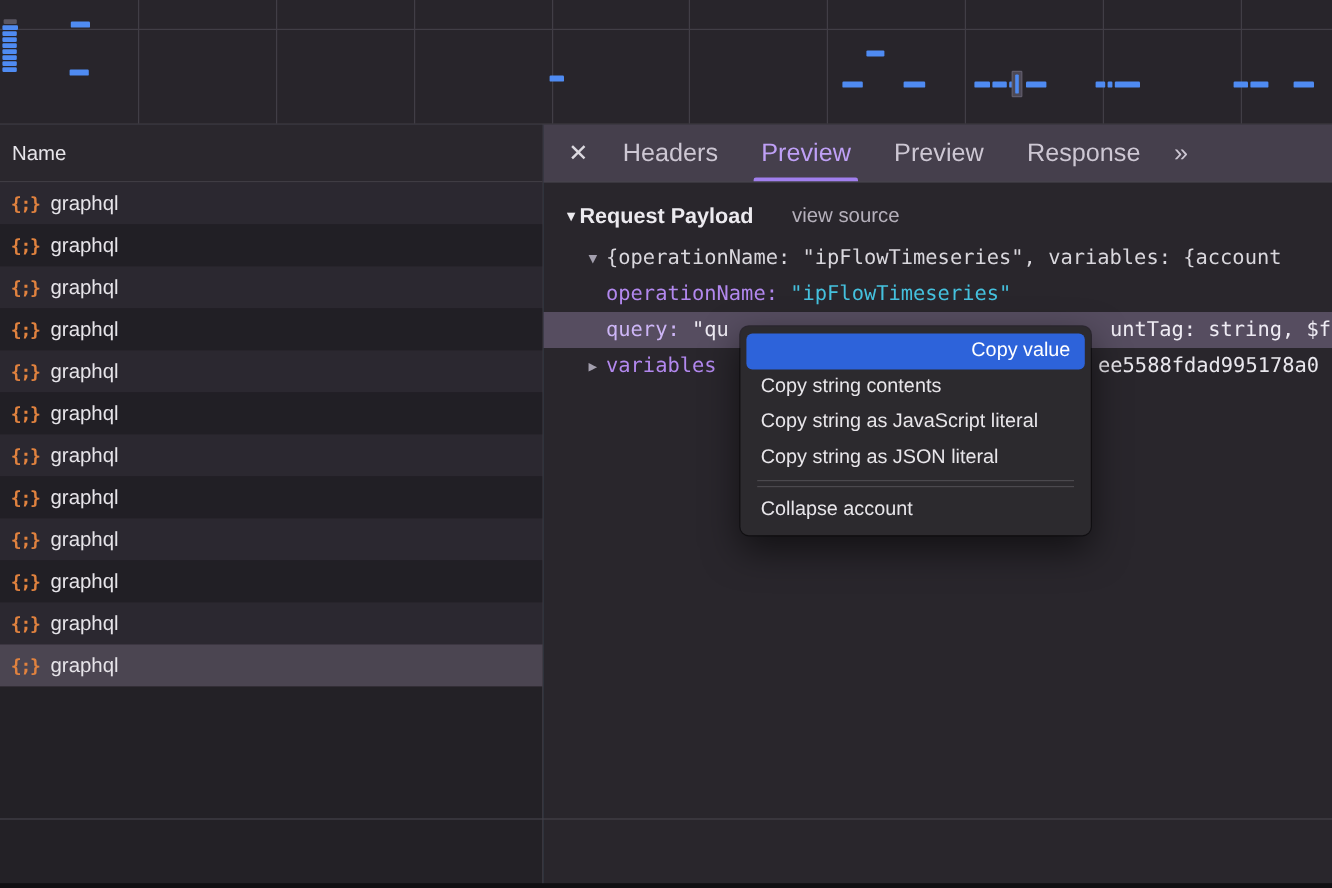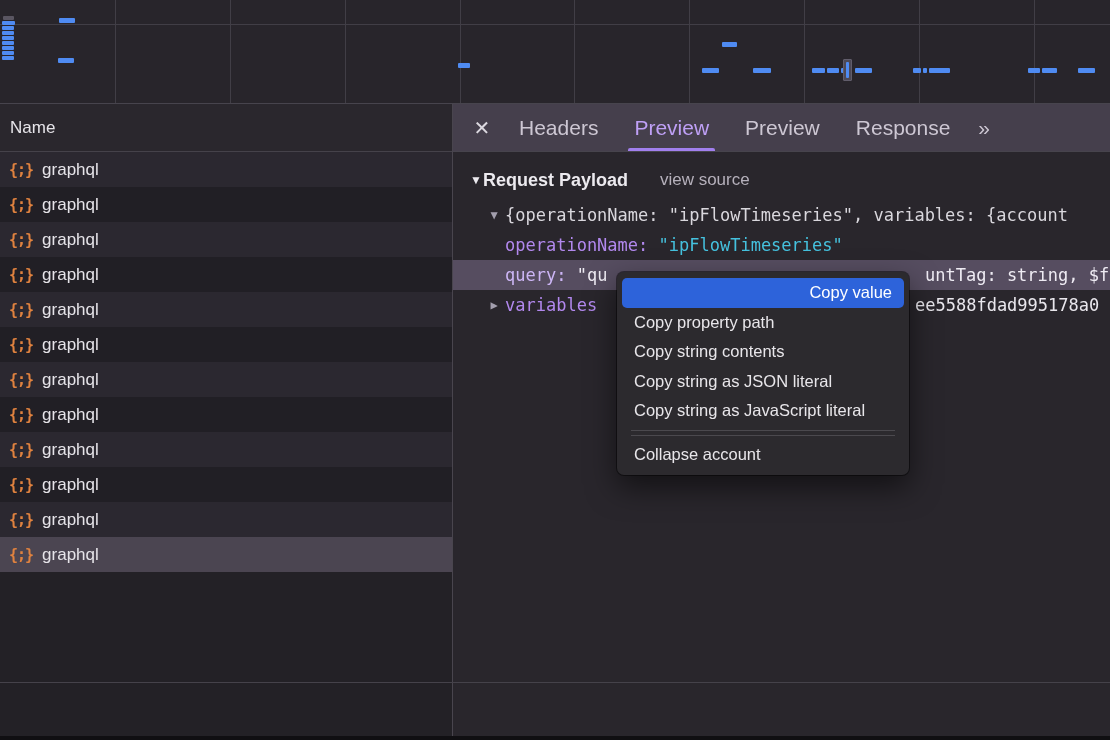--- a/index.html
+++ b/index.html
@@ -224,24 +224,23 @@
             <span class="key">variables</span>
             <span class="suffix v">ee5588fdad995178a0</span>
           </div>
         </div>
       </div>
     </div>
   </div>
 
   <div class="menu" id="menu">
       <div class="menu-item highlighted" style="background: rgb(45, 99, 218);">Copy value</div>
-      <div class="menu-item">Copy property path</div>
       <div class="menu-item">Copy string contents</div>
+      <div class="menu-item">Copy string as JavaScript literal</div>
       <div class="menu-item">Copy string as JSON literal</div>
-      <div class="menu-item">Copy string as JavaScript literal</div>
       <div class="menu-sep"></div>
       <div class="menu-sep"></div>
       <div class="menu-item">Collapse account</div>
     </div>
 
   <div class="footer-line"></div>
   <div class="bottom-strip"></div>
 </div>
 
 </body></html>

